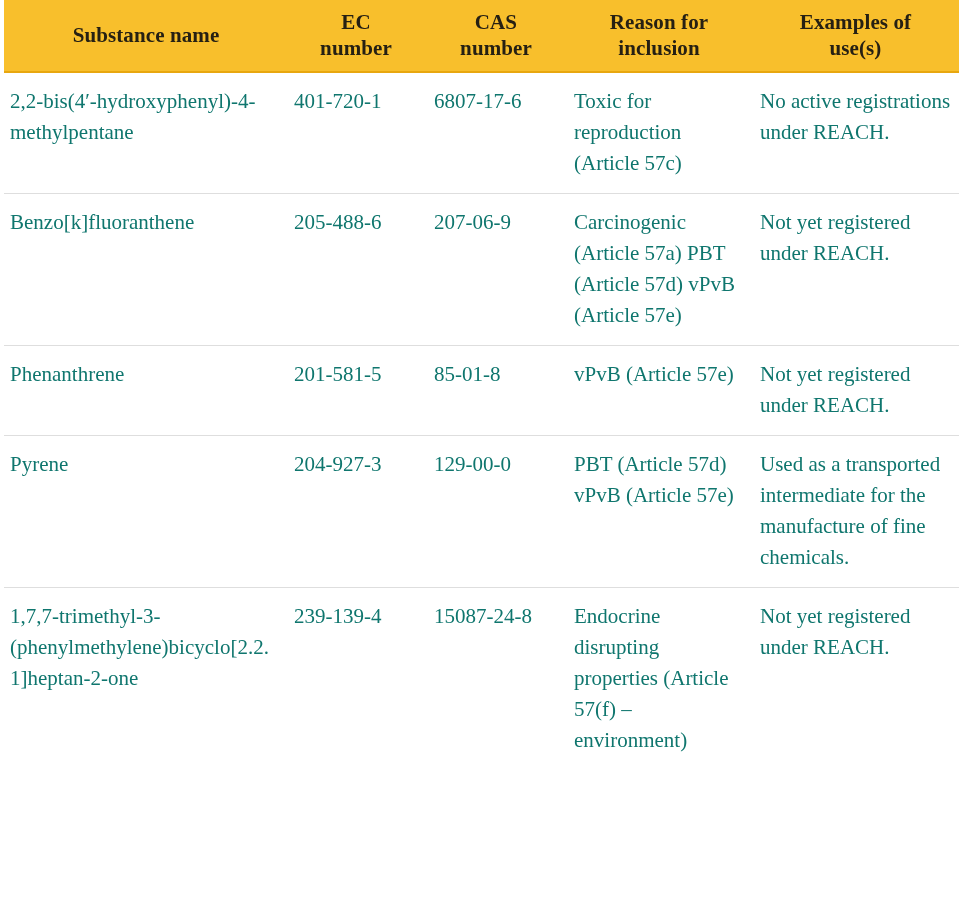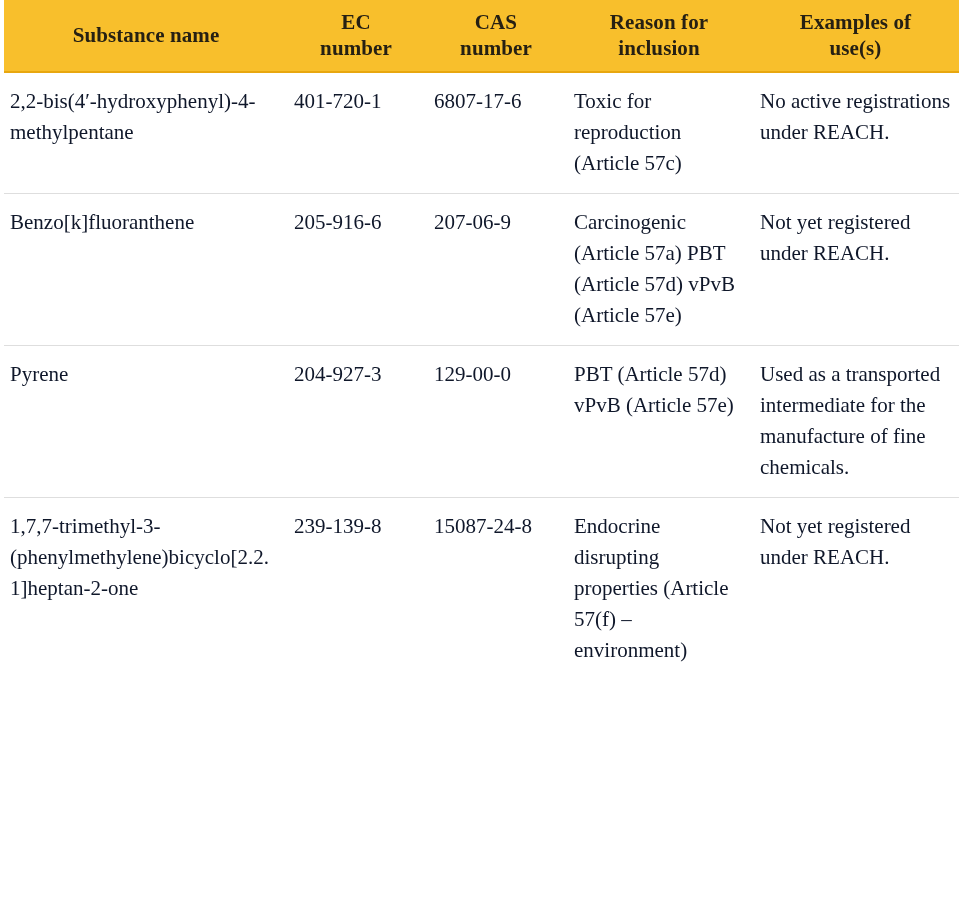--- a/index.html
+++ b/index.html
@@ -47,21 +47,21 @@
     padding-left: 8px;
   }
   tbody td {
     font-size: 21px;
     line-height: 31px;
     vertical-align: top;
     text-align: left;
     padding: 13px 8px 14px 8px;
     border: none;
     border-bottom: 1px solid #dedede;
-    color: #0f172a;
+    color: #0f766e;
     word-wrap: break-word;
     overflow-wrap: break-word;
     -webkit-hyphens: none;
     hyphens: none;
   }
   tbody tr:last-child td {
     border-bottom: none;
   }
   td.col-substance { width: 282px; padding-left: 6px; }
   td.col-ec        { width: 140px; }
@@ -122,27 +122,44 @@
           </td>
         <td class="col-examples">
             <span class="cell-text">No active registrations under REACH.</span>
           </td>
       </tr>
       <tr>
         <td class="col-substance">
             <span class="cell-text">Benzo[k]fluoranthene</span>
           </td>
         <td class="col-ec">
-            <span class="cell-text">205-916-6</span>
+            <span class="cell-text">205-488-6</span>
           </td>
         <td class="col-cas">
             <span class="cell-text">207-06-9</span>
           </td>
         <td class="col-reason">
             <span class="cell-text">Carcinogenic (Article 57a) PBT (Article 57d) vPvB (Article 57e)</span>
+          </td>
+        <td class="col-examples">
+            <span class="cell-text">Not yet registered under REACH.</span>
+          </td>
+      </tr>
+      <tr>
+        <td class="col-substance">
+            <span class="cell-text">Phenanthrene</span>
+          </td>
+        <td class="col-ec">
+            <span class="cell-text">201-581-5</span>
+          </td>
+        <td class="col-cas">
+            <span class="cell-text">85-01-8</span>
+          </td>
+        <td class="col-reason">
+            <span class="cell-text">vPvB (Article 57e)</span>
           </td>
         <td class="col-examples">
             <span class="cell-text">Not yet registered under REACH.</span>
           </td>
       </tr>
       <tr>
         <td class="col-substance">
             <span class="cell-text">Pyrene</span>
           </td>
         <td class="col-ec">
@@ -156,21 +173,21 @@
           </td>
         <td class="col-examples">
             <span class="cell-text">Used as a transported intermediate for the manufacture of fine chemicals.</span>
           </td>
       </tr>
       <tr>
         <td class="col-substance">
             <span class="cell-text">1,7,7-trimethyl-3-(phenylmethylene)bicyclo[2.2.1]heptan-2-one</span>
           </td>
         <td class="col-ec">
-            <span class="cell-text">239-139-8</span>
+            <span class="cell-text">239-139-4</span>
           </td>
         <td class="col-cas">
             <span class="cell-text">15087-24-8</span>
           </td>
         <td class="col-reason">
             <span class="cell-text">Endocrine disrupting properties (Article 57(f) – environment)</span>
           </td>
         <td class="col-examples">
             <span class="cell-text">Not yet registered under REACH.</span>
           </td>

